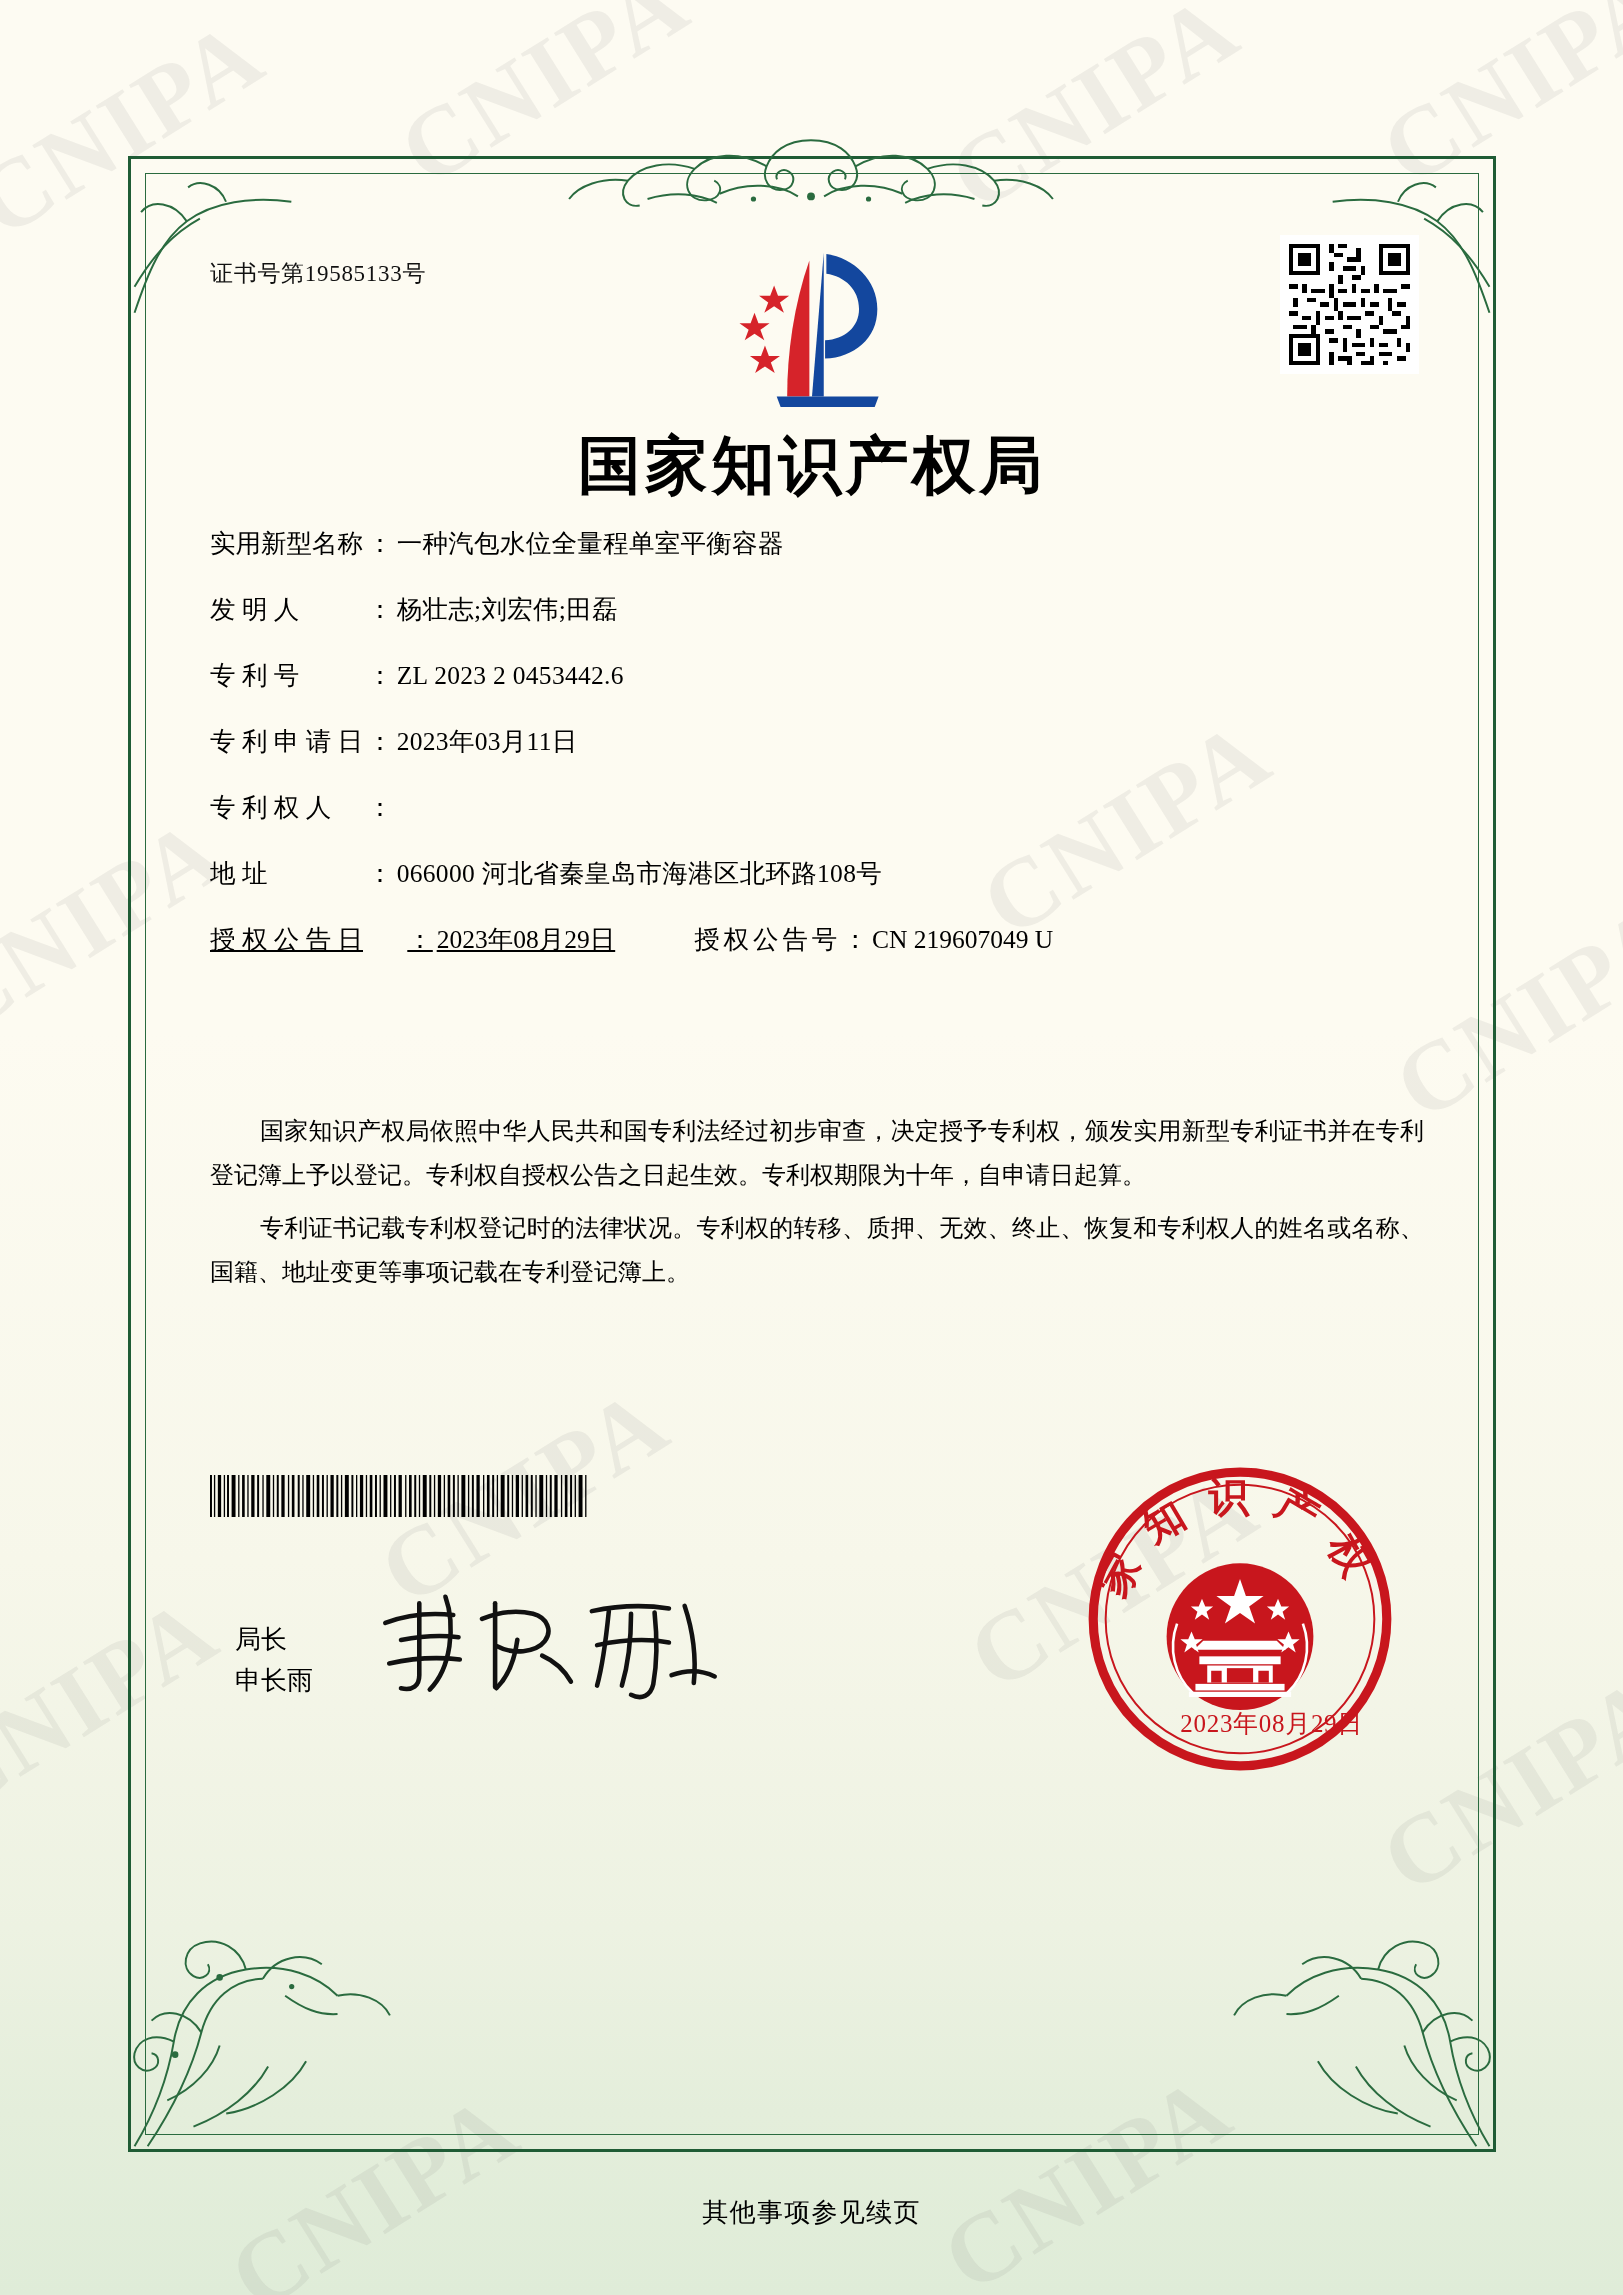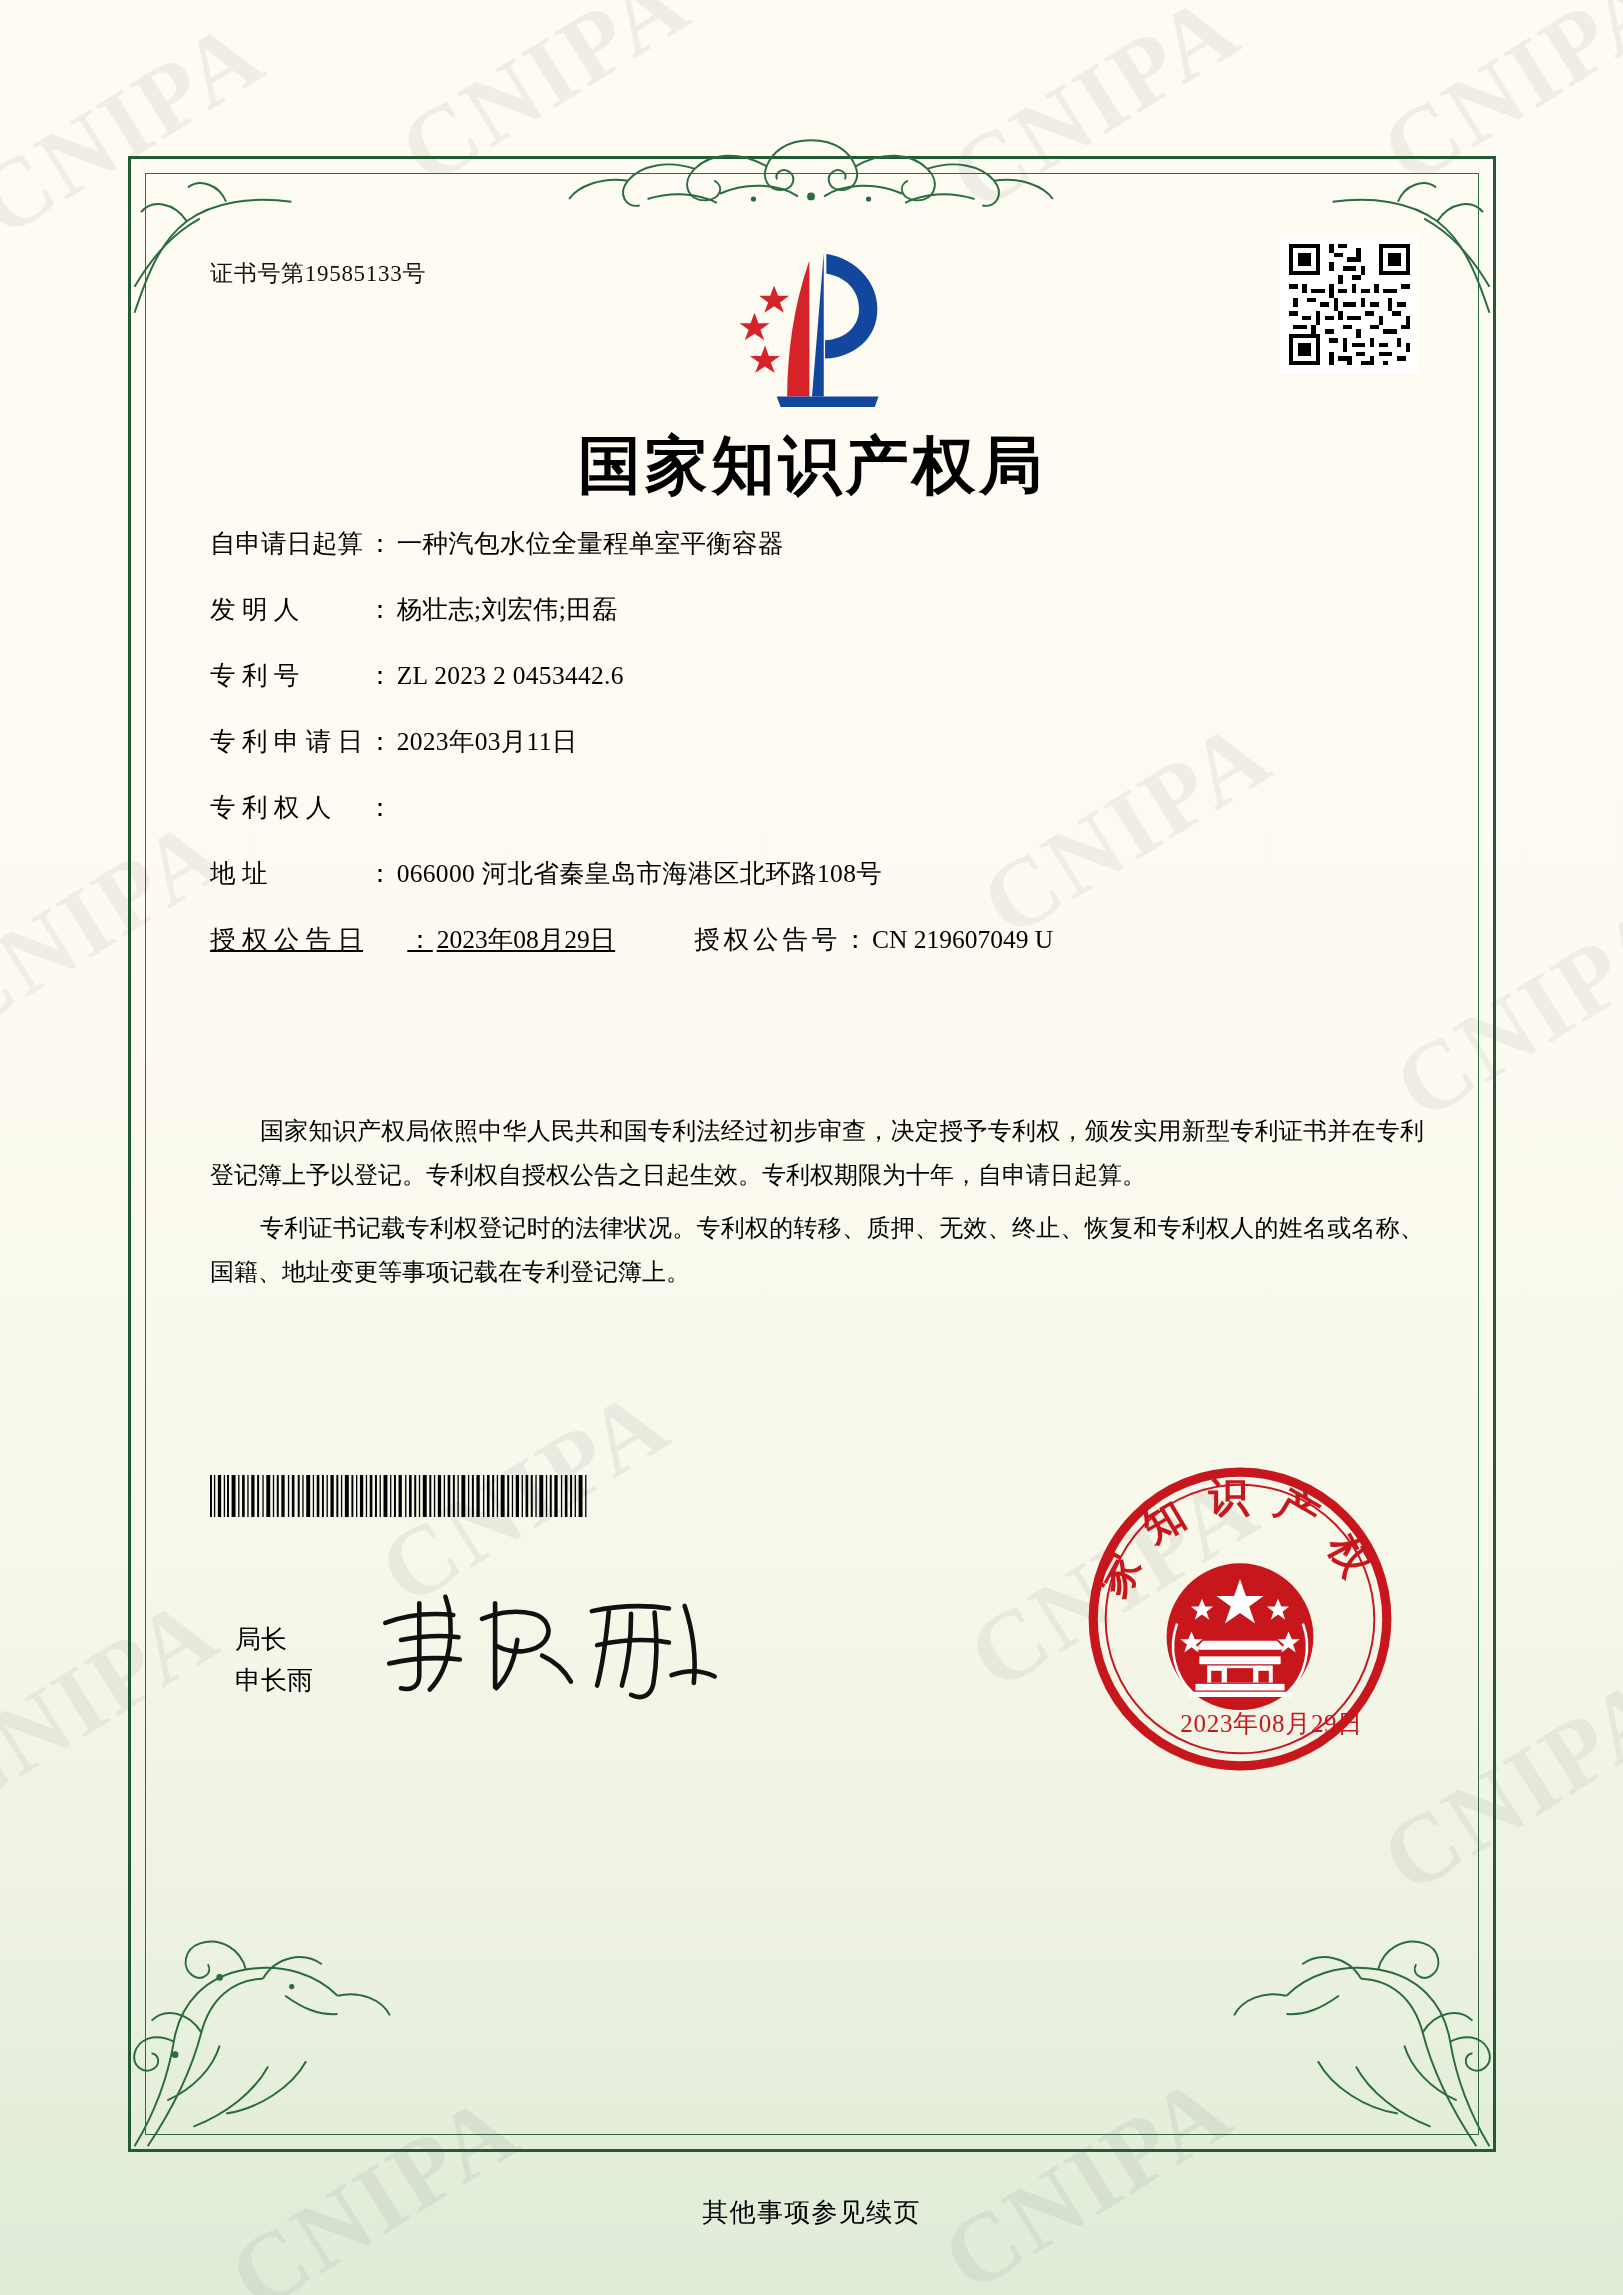--- a/index.html
+++ b/index.html
@@ -448,21 +448,21 @@
           <polygon points="78,158 84,174 101,174 87,184 93,200 78,190 63,200 69,184 55,174 72,174"></polygon>
         </g>
       </svg>
     </div>
 
     <div class="main-title">国家知识产权局</div>
 
     <div class="fields">
 
       <div class="field-row">
-        <span class="field-label">自申请日起算</span>
+        <span class="field-label">实用新型名称</span>
         <span class="field-colon">：</span>
         <span class="field-value">一种汽包水位全量程单室平衡容器</span>
       </div>
 
       <div class="field-row">
         <span class="field-label">发    明    人</span>
         <span class="field-colon">：</span>
         <span class="field-value">杨壮志;刘宏伟;田磊</span>
       </div>
 

